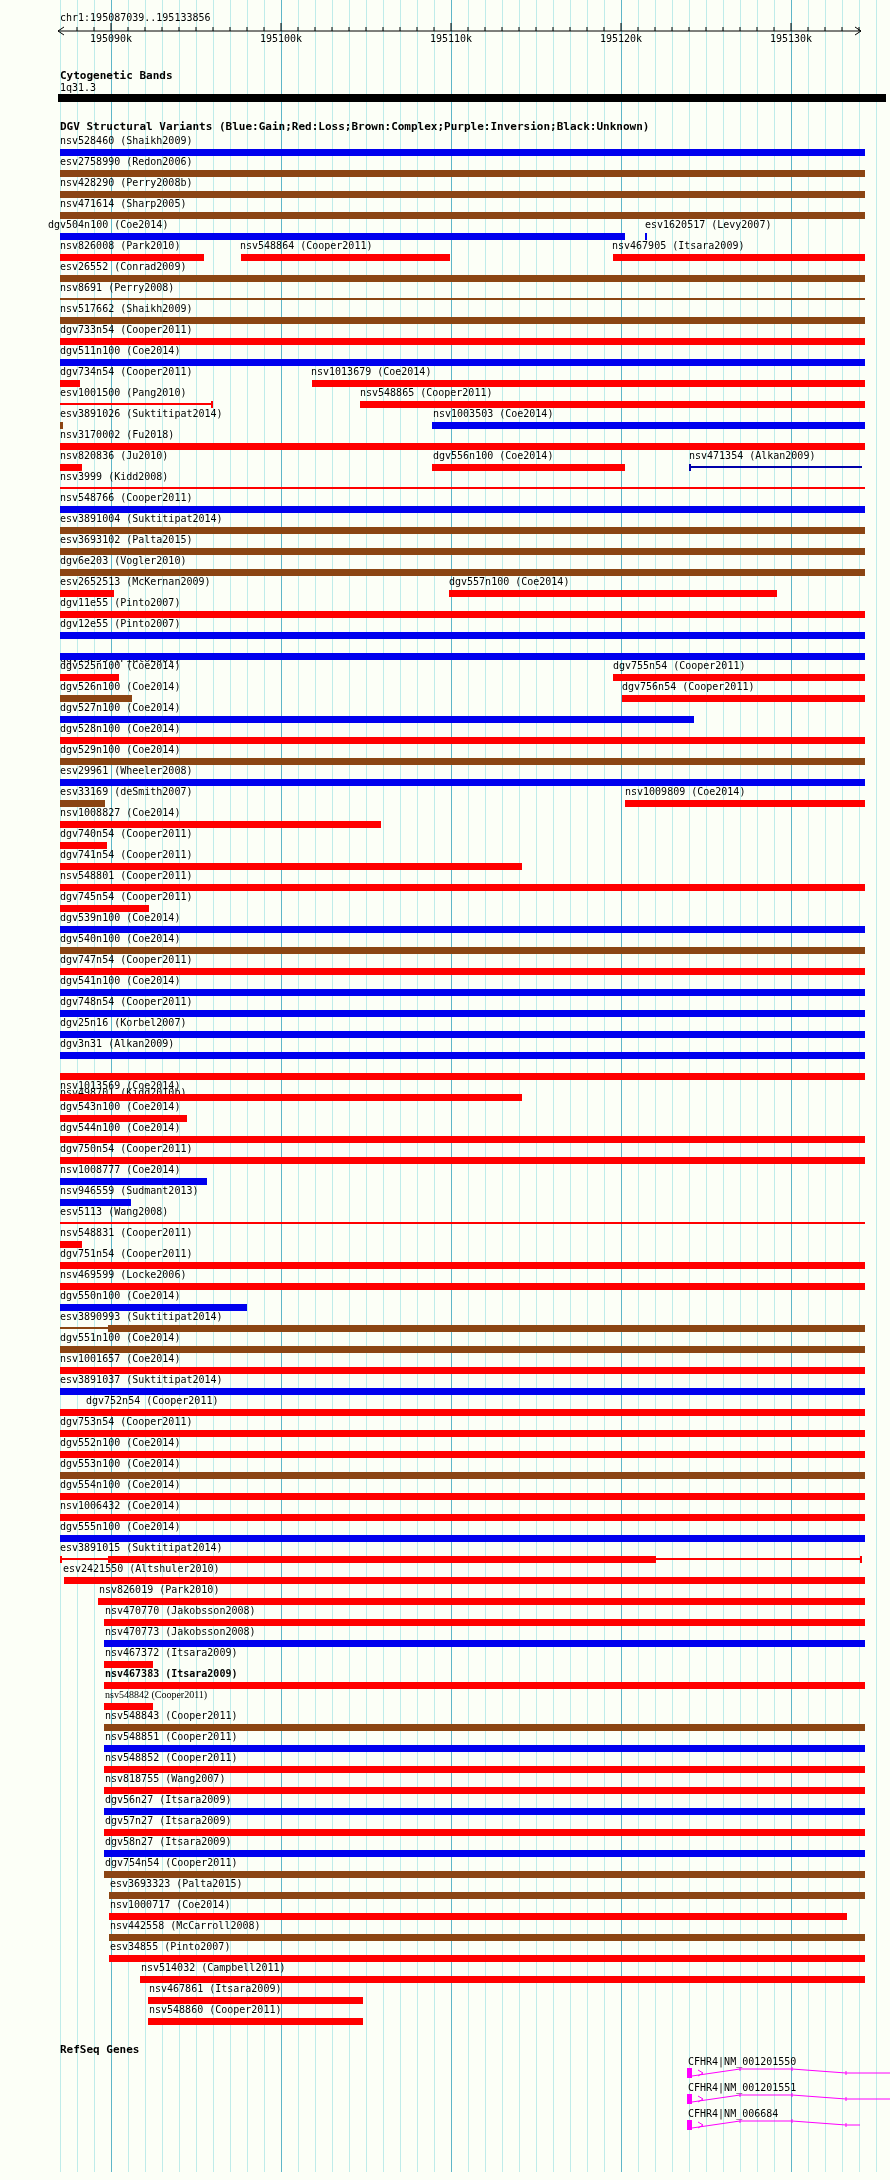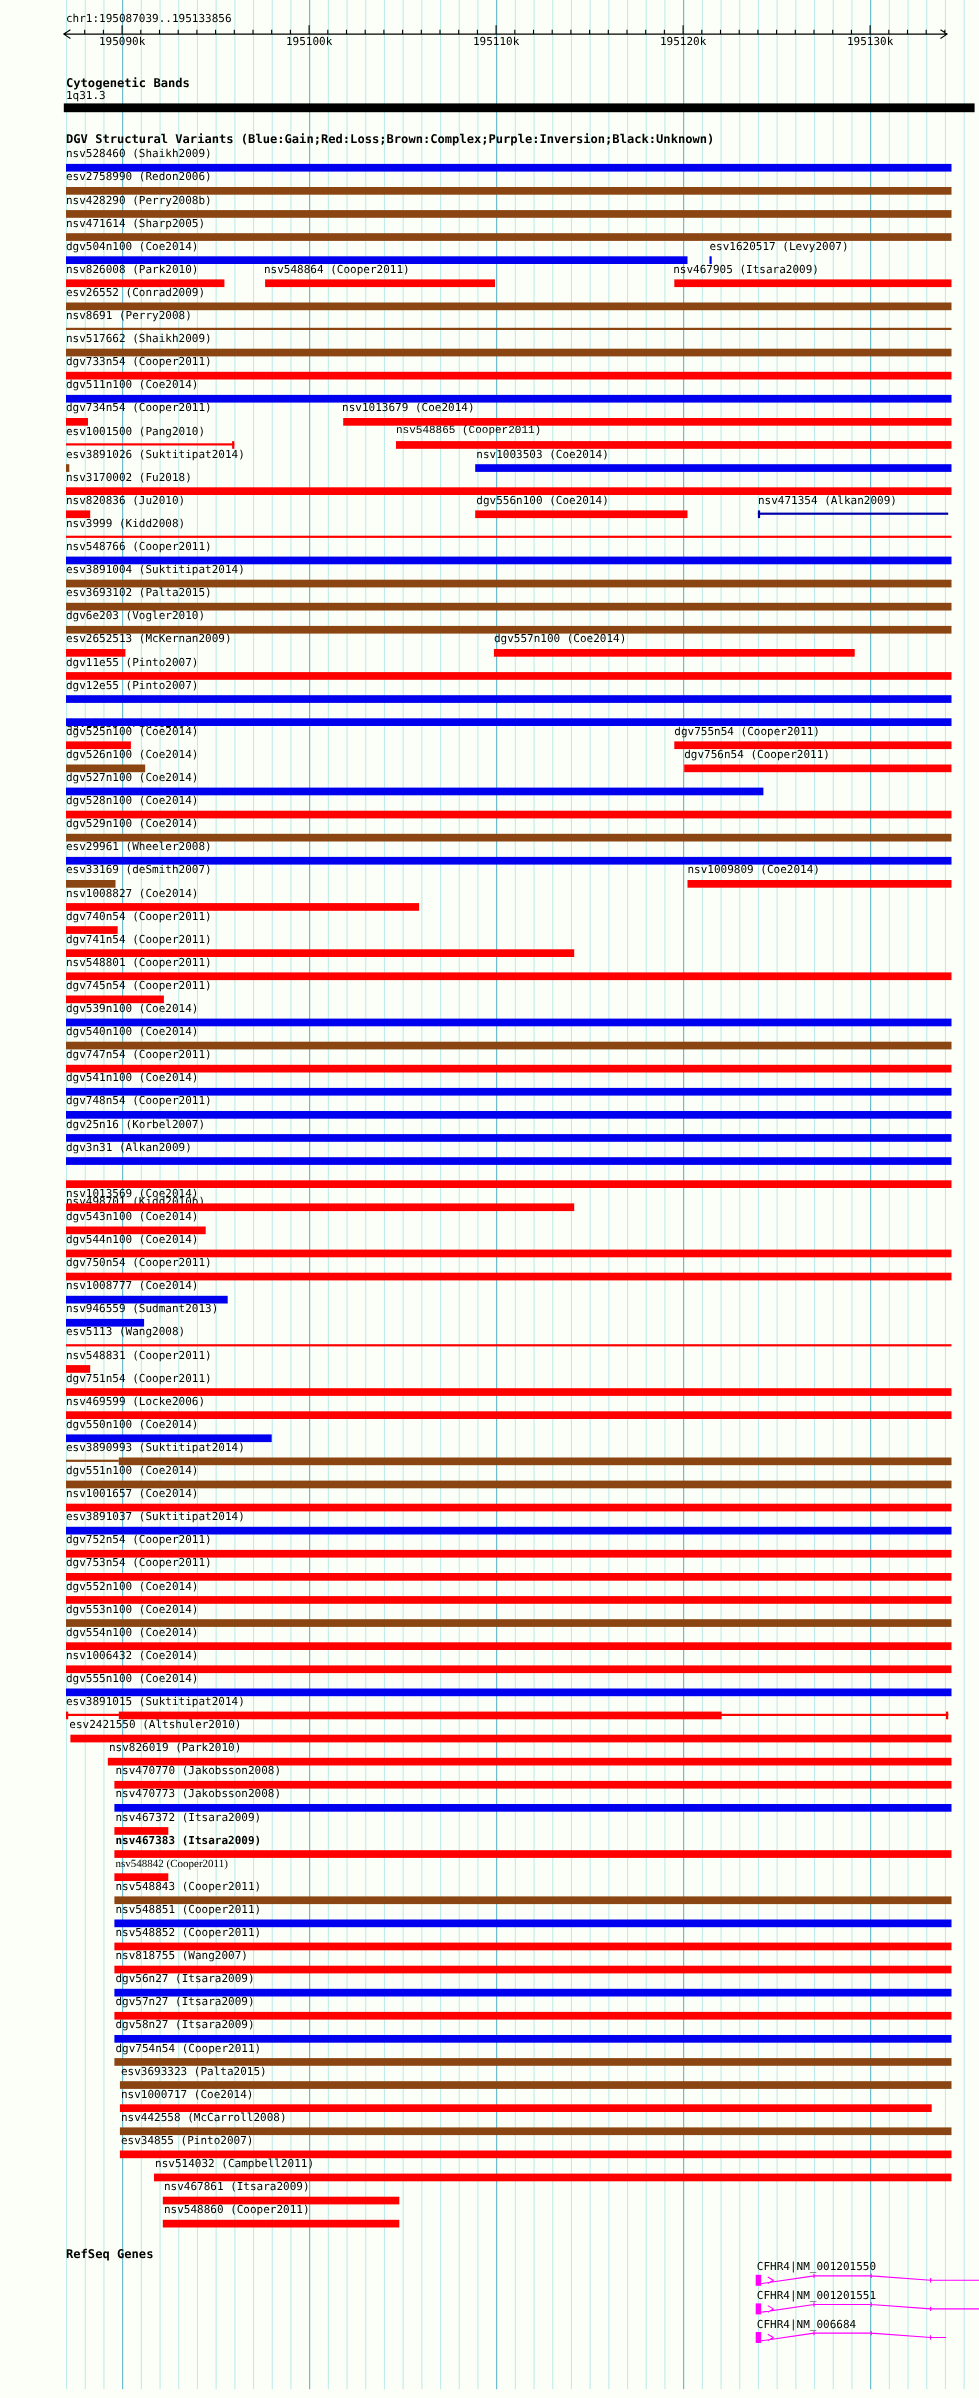--- a/index.html
+++ b/index.html
@@ -90,21 +90,21 @@
   <div class="lbl b dgvh">DGV Structural Variants (Blue:Gain;Red:Loss;Brown:Complex;Purple:Inversion;Black:Unknown)</div>
   <div>
       <div class="lbl" style="left: 60px; top: 135px;">nsv528460 (Shaikh2009)</div>
       <div class="bar" style="left: 60px; top: 149px; width: 805px; height: 7px; background: rgb(0, 0, 238);"></div>
       <div class="lbl" style="left: 60px; top: 156px;">esv2758990 (Redon2006)</div>
       <div class="bar" style="left: 60px; top: 170px; width: 805px; height: 7px; background: rgb(139, 69, 19);"></div>
       <div class="lbl" style="left: 60px; top: 177px;">nsv428290 (Perry2008b)</div>
       <div class="bar" style="left: 60px; top: 191px; width: 805px; height: 7px; background: rgb(139, 69, 19);"></div>
       <div class="lbl" style="left: 60px; top: 198px;">nsv471614 (Sharp2005)</div>
       <div class="bar" style="left: 60px; top: 212px; width: 805px; height: 7px; background: rgb(139, 69, 19);"></div>
-      <div class="lbl" style="left: 60px; top: 219px; text-align: center;">dgv504n100 (Coe2014)</div>
+      <div class="lbl" style="left: 48px; top: 219px; text-align: center;">dgv504n100 (Coe2014)</div>
       <div class="lbl" style="left: 645px; top: 219px;">esv1620517 (Levy2007)</div>
       <div class="bar" style="left: 60px; top: 233px; width: 565px; height: 7px; background: rgb(0, 0, 238);"></div>
       <div class="bar" style="left: 645px; top: 233px; width: 2px; height: 7px; background: rgb(0, 0, 238);"></div>
       <div class="lbl" style="left: 60px; top: 240px;">nsv826008 (Park2010)</div>
       <div class="lbl" style="left: 240px; top: 240px;">nsv548864 (Cooper2011)</div>
       <div class="lbl" style="left: 612px; top: 240px;">nsv467905 (Itsara2009)</div>
       <div class="bar" style="left: 60px; top: 254px; width: 144px; height: 7px; background: rgb(255, 0, 0);"></div>
       <div class="bar" style="left: 241px; top: 254px; width: 209px; height: 7px; background: rgb(255, 0, 0);"></div>
       <div class="bar" style="left: 613px; top: 254px; width: 252px; height: 7px; background: rgb(255, 0, 0);"></div>
       <div class="lbl" style="left: 60px; top: 261px;">esv26552 (Conrad2009)</div>
@@ -115,21 +115,21 @@
       <div class="bar" style="left: 60px; top: 317px; width: 805px; height: 7px; background: rgb(139, 69, 19);"></div>
       <div class="lbl" style="left: 60px; top: 324px;">dgv733n54 (Cooper2011)</div>
       <div class="bar" style="left: 60px; top: 338px; width: 805px; height: 7px; background: rgb(255, 0, 0);"></div>
       <div class="lbl" style="left: 60px; top: 345px;">dgv511n100 (Coe2014)</div>
       <div class="bar" style="left: 60px; top: 359px; width: 805px; height: 7px; background: rgb(0, 0, 238);"></div>
       <div class="lbl" style="left: 60px; top: 366px;">dgv734n54 (Cooper2011)</div>
       <div class="lbl" style="left: 311px; top: 366px;">nsv1013679 (Coe2014)</div>
       <div class="bar" style="left: 60px; top: 380px; width: 20px; height: 7px; background: rgb(255, 0, 0);"></div>
       <div class="bar" style="left: 312px; top: 380px; width: 553px; height: 7px; background: rgb(255, 0, 0);"></div>
       <div class="lbl" style="left: 60px; top: 387px;">esv1001500 (Pang2010)</div>
-      <div class="lbl" style="left: 360px; top: 387px; font-family: Liberation Mono, monospace;">nsv548865 (Cooper2011)</div>
+      <div class="lbl" style="left: 360px; top: 387px;">nsv548865 (Cooper2011)</div>
       <div class="bar" style="left: 60px; top: 403px; width: 153px; height: 2px; background: rgb(255, 0, 0);"></div>
       <div class="bar" style="left: 211px; top: 401px; width: 2px; height: 7px; background: rgb(255, 0, 0);"></div>
       <div class="bar" style="left: 360px; top: 401px; width: 505px; height: 7px; background: rgb(255, 0, 0);"></div>
       <div class="lbl" style="left: 60px; top: 408px;">esv3891026 (Suktitipat2014)</div>
       <div class="lbl" style="left: 433px; top: 408px;">nsv1003503 (Coe2014)</div>
       <div class="bar" style="left: 60px; top: 422px; width: 3px; height: 7px; background: rgb(139, 69, 19);"></div>
       <div class="bar" style="left: 432px; top: 422px; width: 433px; height: 7px; background: rgb(0, 0, 238);"></div>
       <div class="lbl" style="left: 60px; top: 429px;">nsv3170002 (Fu2018)</div>
       <div class="bar" style="left: 60px; top: 443px; width: 805px; height: 7px; background: rgb(255, 0, 0);"></div>
       <div class="lbl" style="left: 60px; top: 450px;">nsv820836 (Ju2010)</div>
@@ -229,21 +229,21 @@
       <div class="bar" style="left: 60px; top: 1304px; width: 187px; height: 7px; background: rgb(0, 0, 238);"></div>
       <div class="lbl" style="left: 60px; top: 1311px;">esv3890993 (Suktitipat2014)</div>
       <div class="bar" style="left: 60px; top: 1327px; width: 48px; height: 2px; background: rgb(139, 69, 19);"></div>
       <div class="bar" style="left: 108px; top: 1325px; width: 757px; height: 7px; background: rgb(139, 69, 19);"></div>
       <div class="lbl" style="left: 60px; top: 1332px;">dgv551n100 (Coe2014)</div>
       <div class="bar" style="left: 60px; top: 1346px; width: 805px; height: 7px; background: rgb(139, 69, 19);"></div>
       <div class="lbl" style="left: 60px; top: 1353px;">nsv1001657 (Coe2014)</div>
       <div class="bar" style="left: 60px; top: 1367px; width: 805px; height: 7px; background: rgb(255, 0, 0);"></div>
       <div class="lbl" style="left: 60px; top: 1374px;">esv3891037 (Suktitipat2014)</div>
       <div class="bar" style="left: 60px; top: 1388px; width: 805px; height: 7px; background: rgb(0, 0, 238);"></div>
-      <div class="lbl" style="left: 60px; top: 1395px;">dgv752n54 (Cooper2011)</div>
+      <div class="lbl" style="left: 60px; top: 1395px; padding-left: 26px;">dgv752n54 (Cooper2011)</div>
       <div class="bar" style="left: 60px; top: 1409px; width: 805px; height: 7px; background: rgb(255, 0, 0);"></div>
       <div class="lbl" style="left: 60px; top: 1416px;">dgv753n54 (Cooper2011)</div>
       <div class="bar" style="left: 60px; top: 1430px; width: 805px; height: 7px; background: rgb(255, 0, 0);"></div>
       <div class="lbl" style="left: 60px; top: 1437px;">dgv552n100 (Coe2014)</div>
       <div class="bar" style="left: 60px; top: 1451px; width: 805px; height: 7px; background: rgb(255, 0, 0);"></div>
       <div class="lbl" style="left: 60px; top: 1458px;">dgv553n100 (Coe2014)</div>
       <div class="bar" style="left: 60px; top: 1472px; width: 805px; height: 7px; background: rgb(139, 69, 19);"></div>
       <div class="lbl" style="left: 60px; top: 1479px;">dgv554n100 (Coe2014)</div>
       <div class="bar" style="left: 60px; top: 1493px; width: 805px; height: 7px; background: rgb(255, 0, 0);"></div>
       <div class="lbl" style="left: 60px; top: 1500px;">nsv1006432 (Coe2014)</div>

